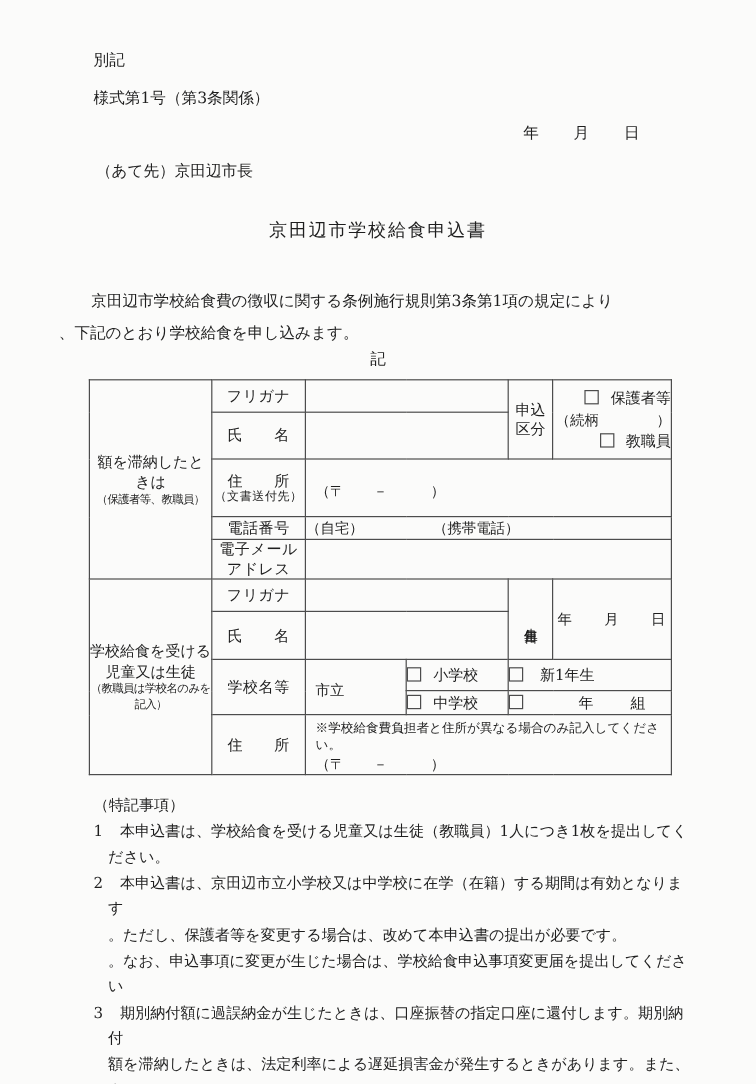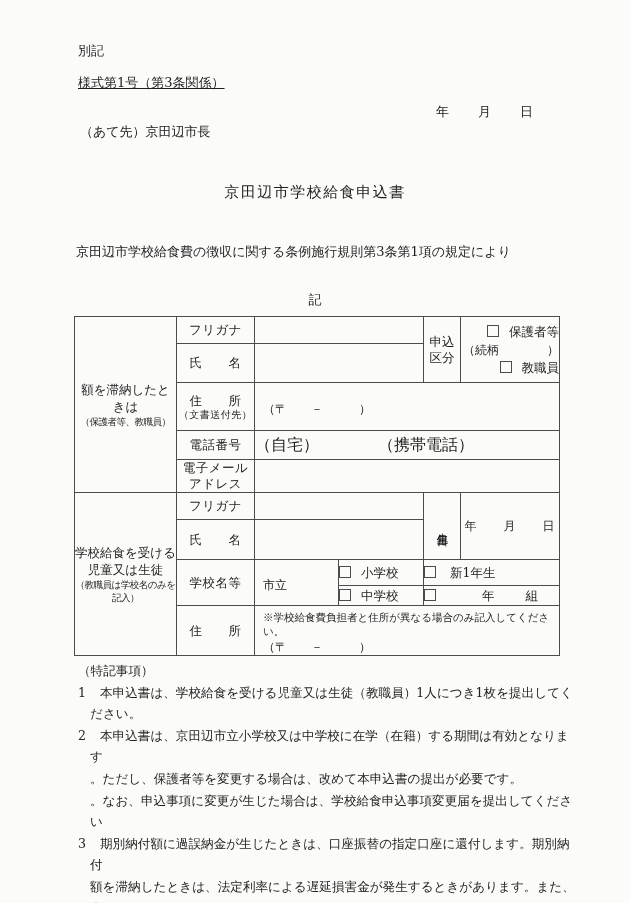--- a/index.html
+++ b/index.html
@@ -6,23 +6,23 @@
   body {
     width:630px; height:903px;
     background:#fbfbfa;
     font-family:"DejaVu Serif","Liberation Serif",serif;
     color:#1e1e1e;
     -webkit-font-smoothing:antialiased;
   }
   .page { position:relative; width:630px; height:903px; overflow:hidden; font-size:13px; line-height:16px; }
 
   .bekki        { position:absolute; left:78px;  top:43px; }
-  .form-number  { position:absolute; left:78px;  top:75px;text-decoration:underline; }
+  .form-number  { position:absolute; left:78px;  top:75px; }
   .date-line    { position:absolute; right:96px; top:104px; letter-spacing:1px; }
-  .addressee    { position:absolute; left:80px;  top:124px; }
+  .addressee    { position:absolute; left:80px;  top:136px; }
   .doc-title    { position:absolute; left:0; top:184px; width:630px; text-align:center;
                   font-size:15px; letter-spacing:1.5px; }
   .intro        { position:absolute; left:49px; top:238px; width:516px; line-height:27px; }
   .intro div:first-child { text-indent:14px; }
   .ki           { position:absolute; left:0; top:292px; width:630px; text-align:center; }
 
   table.form {
     position:absolute; left:74px; top:316px;
     border-collapse:collapse; table-layout:fixed;
     width:485px;
@@ -36,21 +36,21 @@
   }
   col.cA{width:102px} col.cB{width:78px} col.cC{width:84px} col.cD{width:85px} col.cE{width:37px} col.cF{width:99px}
 
   .cell-center { text-align:center; }
   .side-head   { text-align:center; line-height:17px; }
   .side-head .sub { font-size:9.5px; line-height:13px; letter-spacing:-0.5px; }
   .lbl         { text-align:center; letter-spacing:0.5px; }
   .lbl .sub    { font-size:10px; line-height:12px; }
   .val-cell    { vertical-align:top; }
   .val-pad     { padding:4px 8px 0 8px; font-size:12px; }
-  .phone-cell  { padding-left:8px; font-size:16px; }
+  .phone-cell  { padding-left:8px; font-size:12px; }
   .phone-mobile{ margin-left:54px; }
 
   .chk {
     display:inline-block; width:10px; height:10px;
     border:1px solid #4c4c4c; background:transparent;
     vertical-align:-1px; margin-right:10px;
   }
   .cat-cell { padding-left:8px; line-height:18px; font-size:12.5px;text-align:right; }
   .cat-cell .paren-line { font-size:12px; }
 
@@ -80,20 +80,21 @@
 
 <div class="page">
 
   <div class="bekki">別記</div>
   <div class="form-number">様式第1号（第3条関係）</div>
   <div class="date-line">年　　月　　日</div>
   <div class="addressee">（あて先）京田辺市長</div>
   <div class="doc-title">京田辺市学校給食申込書</div>
   <div class="intro">
       <div>　京田辺市学校給食費の徴収に関する条例施行規則第3条第1項の規定により</div>
+      <div>、下記のとおり学校給食を申し込みます。</div>
     </div>
   <div class="ki">記</div>
 
   <table class="form">
     <colgroup>
       <col class="cA">
         <col class="cB">
         <col class="cC">
         <col class="cD">
         <col class="cE">
@@ -130,21 +131,21 @@
     </tr>
     <tr style="height:48px;">
       <td class="lbl">
         <div>住　　所</div>
         <div class="sub">（文書送付先）</div>
       </td>
       <td colspan="4" class="val-cell">
         <div class="val-pad">（〒　　－　　　）</div>
       </td>
     </tr>
-    <tr style="height:29px;">
+    <tr style="height:19px;">
       <td class="lbl">電話番号</td>
       <td colspan="4" class="phone-cell">
         <span>（自宅）</span>
         <span class="phone-mobile">（携帯電話）</span>
       </td>
     </tr>
     <tr style="height:33px;">
       <td class="lbl">
         <div>
               <div>電子メール</div>

